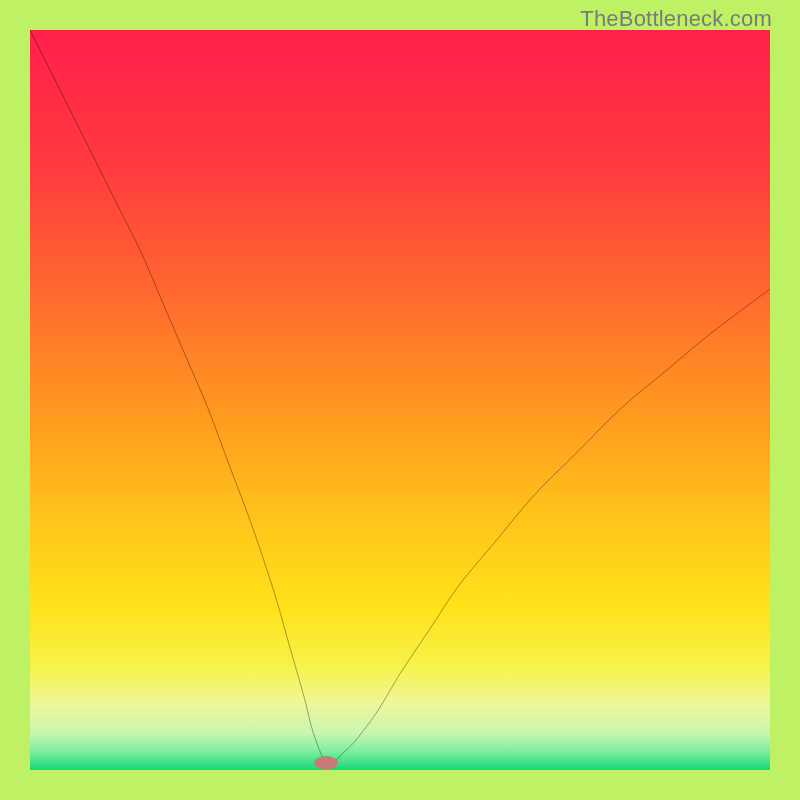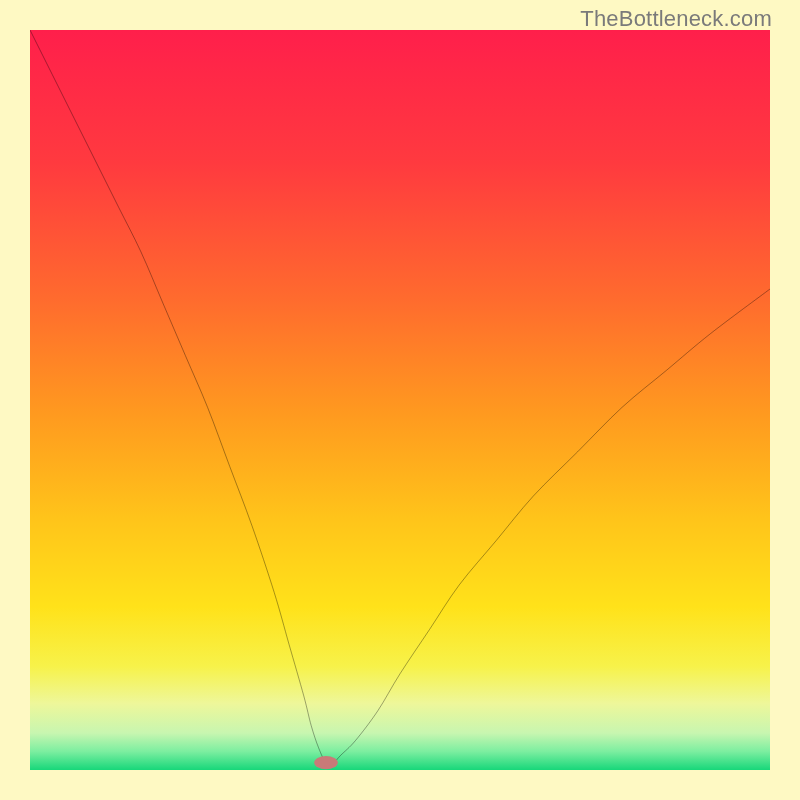--- a/index.html
+++ b/index.html
@@ -8,21 +8,21 @@
     width: 800px;
     height: 800px;
     overflow: hidden;
     background: #000;
     font-family: Arial, Helvetica, sans-serif;
   }
   .frame {
     position: relative;
     width: 800px;
     height: 800px;
-    background: #fef9c3;
+    background: #bef264;
   }
   .plot {
     position: absolute;
     left: 30px;
     top: 30px;
     width: 740px;
     height: 740px;
     overflow: hidden;
   }
   .gradient {

